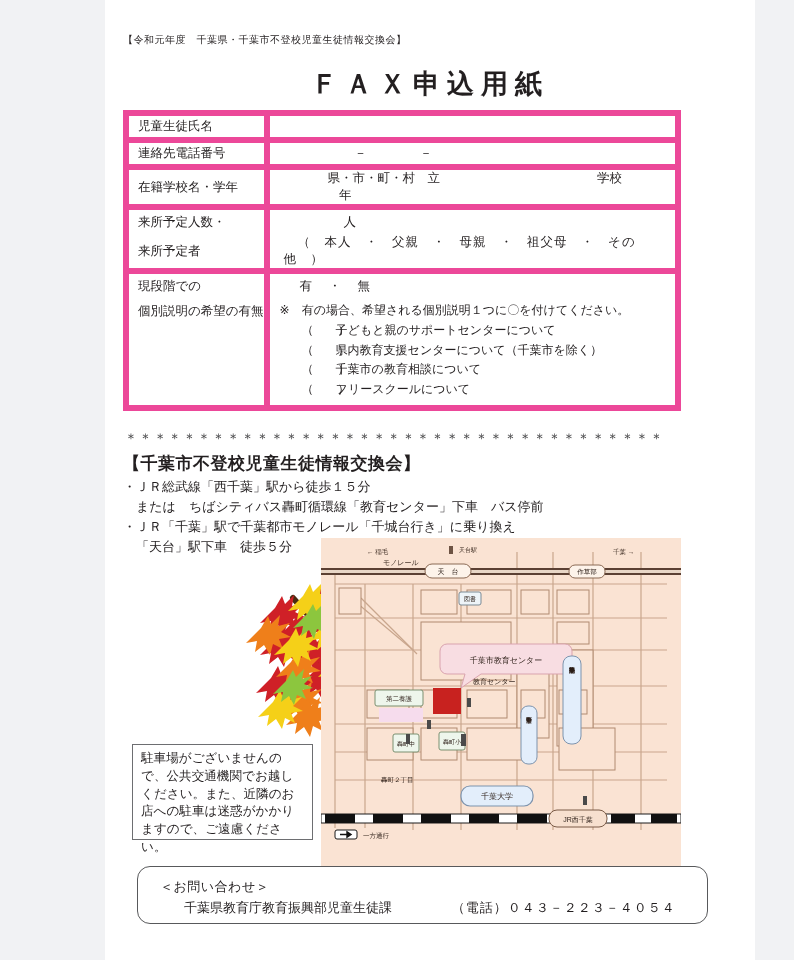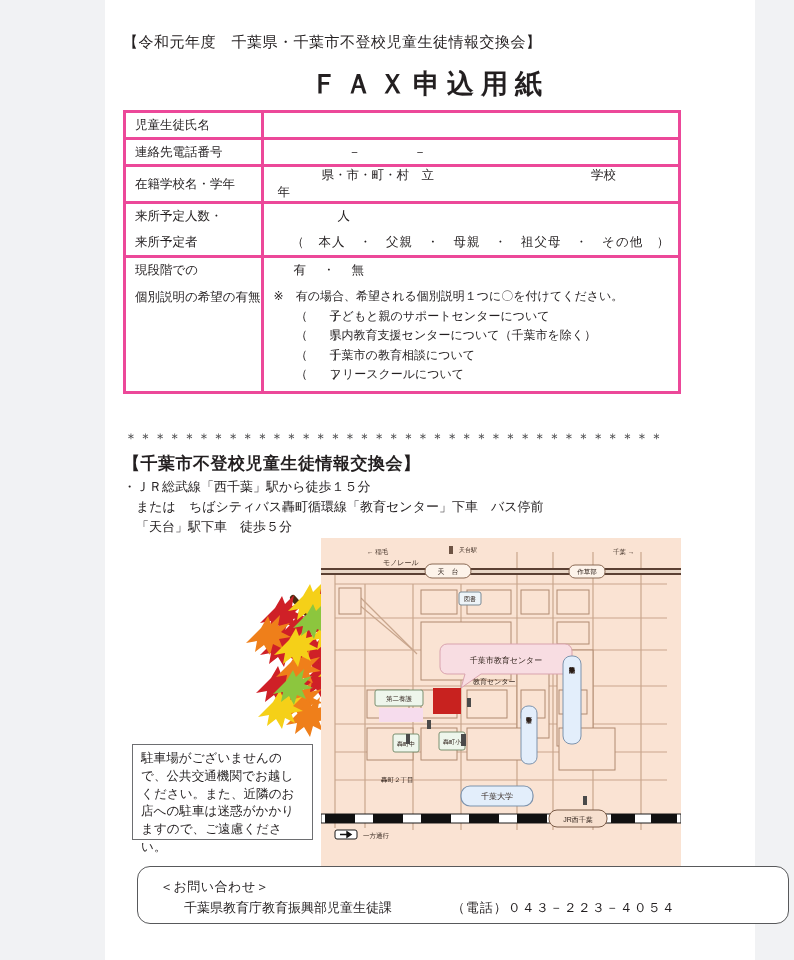--- a/index.html
+++ b/index.html
@@ -13,37 +13,37 @@
     position: absolute;
     left: 105px; top: 0;
     width: 650px; height: 960px;
     background: #ffffff;
   }
   .sheet { position: absolute; left: 0; top: 0; width: 650px; height: 960px; color: #231f20; }
 
   
   .doc-header {
     position: absolute; left: 18px; top: 33px;
-    font-size: 15px; letter-spacing: .5px; white-space: nowrap;
+    font-size: 10px; letter-spacing: .5px; white-space: nowrap;
   }
   .doc-title {
     position: absolute; left: 0; top: 66px; width: 650px;
     text-align: center;
     font-size: 27px; font-weight: 700; letter-spacing: 7px;
   }
 
   
   .form-table {
     position: absolute; left: 18px; top: 110px;
     width: 558px;
     border-collapse: collapse;
     font-size: 12.5px;
   }
   .form-table td {
-    border: 3px solid #ec4899;
+    border: 6px solid #ec4899;
     padding: 0;
     vertical-align: middle;
   }
   .lbl-cell { width: 134px; padding: 0 0 0 9px !important; height: 27px; white-space: nowrap; }
   .val-cell { padding-left: 14px !important; height: 27px; }
   .nb-top { border-top: none !important; }
   .nb-bot { border-bottom: none !important; }
 
   .tel-line { padding-left: 48px; letter-spacing: 2px; }
   .tel-line .dash { display: inline-block; width: 60px; text-align: center; }
@@ -93,21 +93,21 @@
   .map-frame {
     position: absolute; left: 216px; top: 538px;
     width: 360px; height: 330px;
     background: #fae3d3; overflow: hidden;
   }
   .map-svg { display: block; width: 360px; height: 302px; }
 
   
   .contact-box {
     position: absolute; left: 32px; top: 866px;
-    width: 652px; height: 58px;
+    width: 571px; height: 58px;
     border: 1px solid #58595b; border-radius: 13px;
     background: #fff;
   }
   .contact-head { position: absolute; left: 22px; top: 11px; font-size: 13px; letter-spacing: .5px; }
   .contact-body { position: absolute; left: 46px; top: 32px; font-size: 13px; white-space: nowrap; }
   .contact-body .tel { margin-left: 56px; letter-spacing: 1px; }
 </style>
 </head>
 <body>
 
@@ -184,20 +184,21 @@
       </tbody>
     </table>
 
     <div class="star-divider">＊＊＊＊＊＊＊＊＊＊＊＊＊＊＊＊＊＊＊＊＊＊＊＊＊＊＊＊＊＊＊＊＊＊＊＊＊</div>
 
     <div class="access-title">【千葉市不登校児童生徒情報交換会】</div>
 
     <div class="access-lines">
       <span class="ln">・ＪＲ総武線「西千葉」駅から徒歩１５分</span>
       <span class="ln">　または　ちばシティバス轟町循環線「教育センター」下車　バス停前</span>
+      <span class="ln">・ＪＲ「千葉」駅で千葉都市モノレール「千城台行き」に乗り換え</span>
       <span class="ln">　「天台」駅下車　徒歩５分</span>
     </div>
 
     <svg class="maple" viewBox="0 0 185 175">
       <g stroke="#4a2c12" stroke-linecap="round" fill="none">
         <path d="M118 172 C112 140 104 112 96 88" stroke-width="7"></path>
         <path d="M98 94 C88 74 70 52 48 28" stroke-width="6"></path>
         <path d="M100 90 C112 70 128 56 146 44" stroke-width="5.5"></path>
         <path d="M104 118 C94 104 80 94 66 88" stroke-width="4.5"></path>
         <path d="M108 128 C120 116 132 108 144 104" stroke-width="4"></path>

